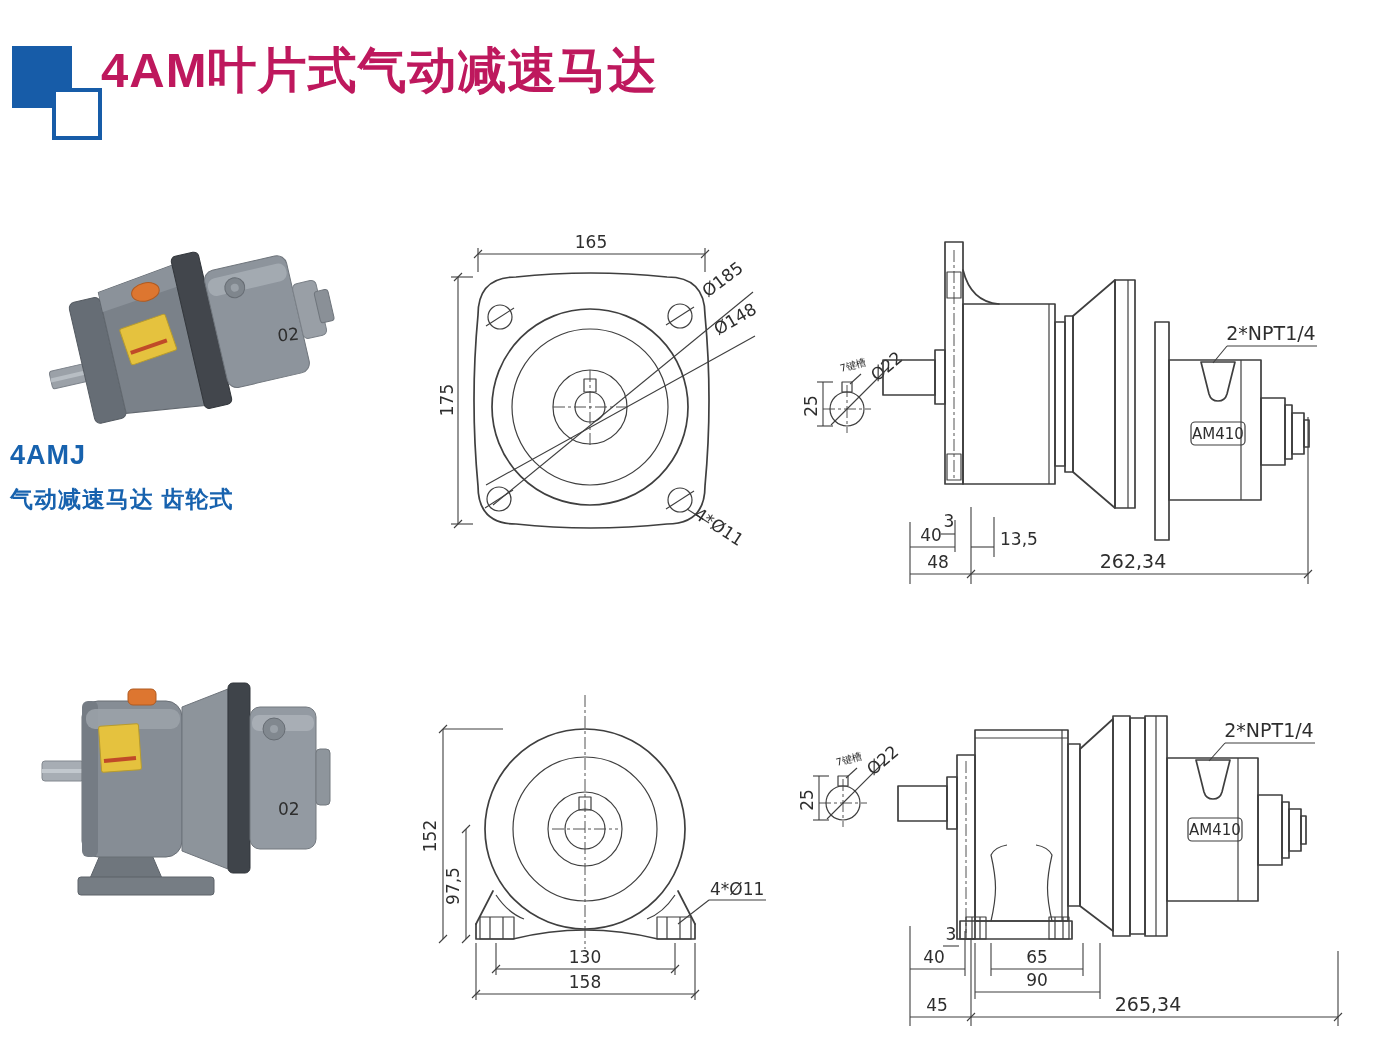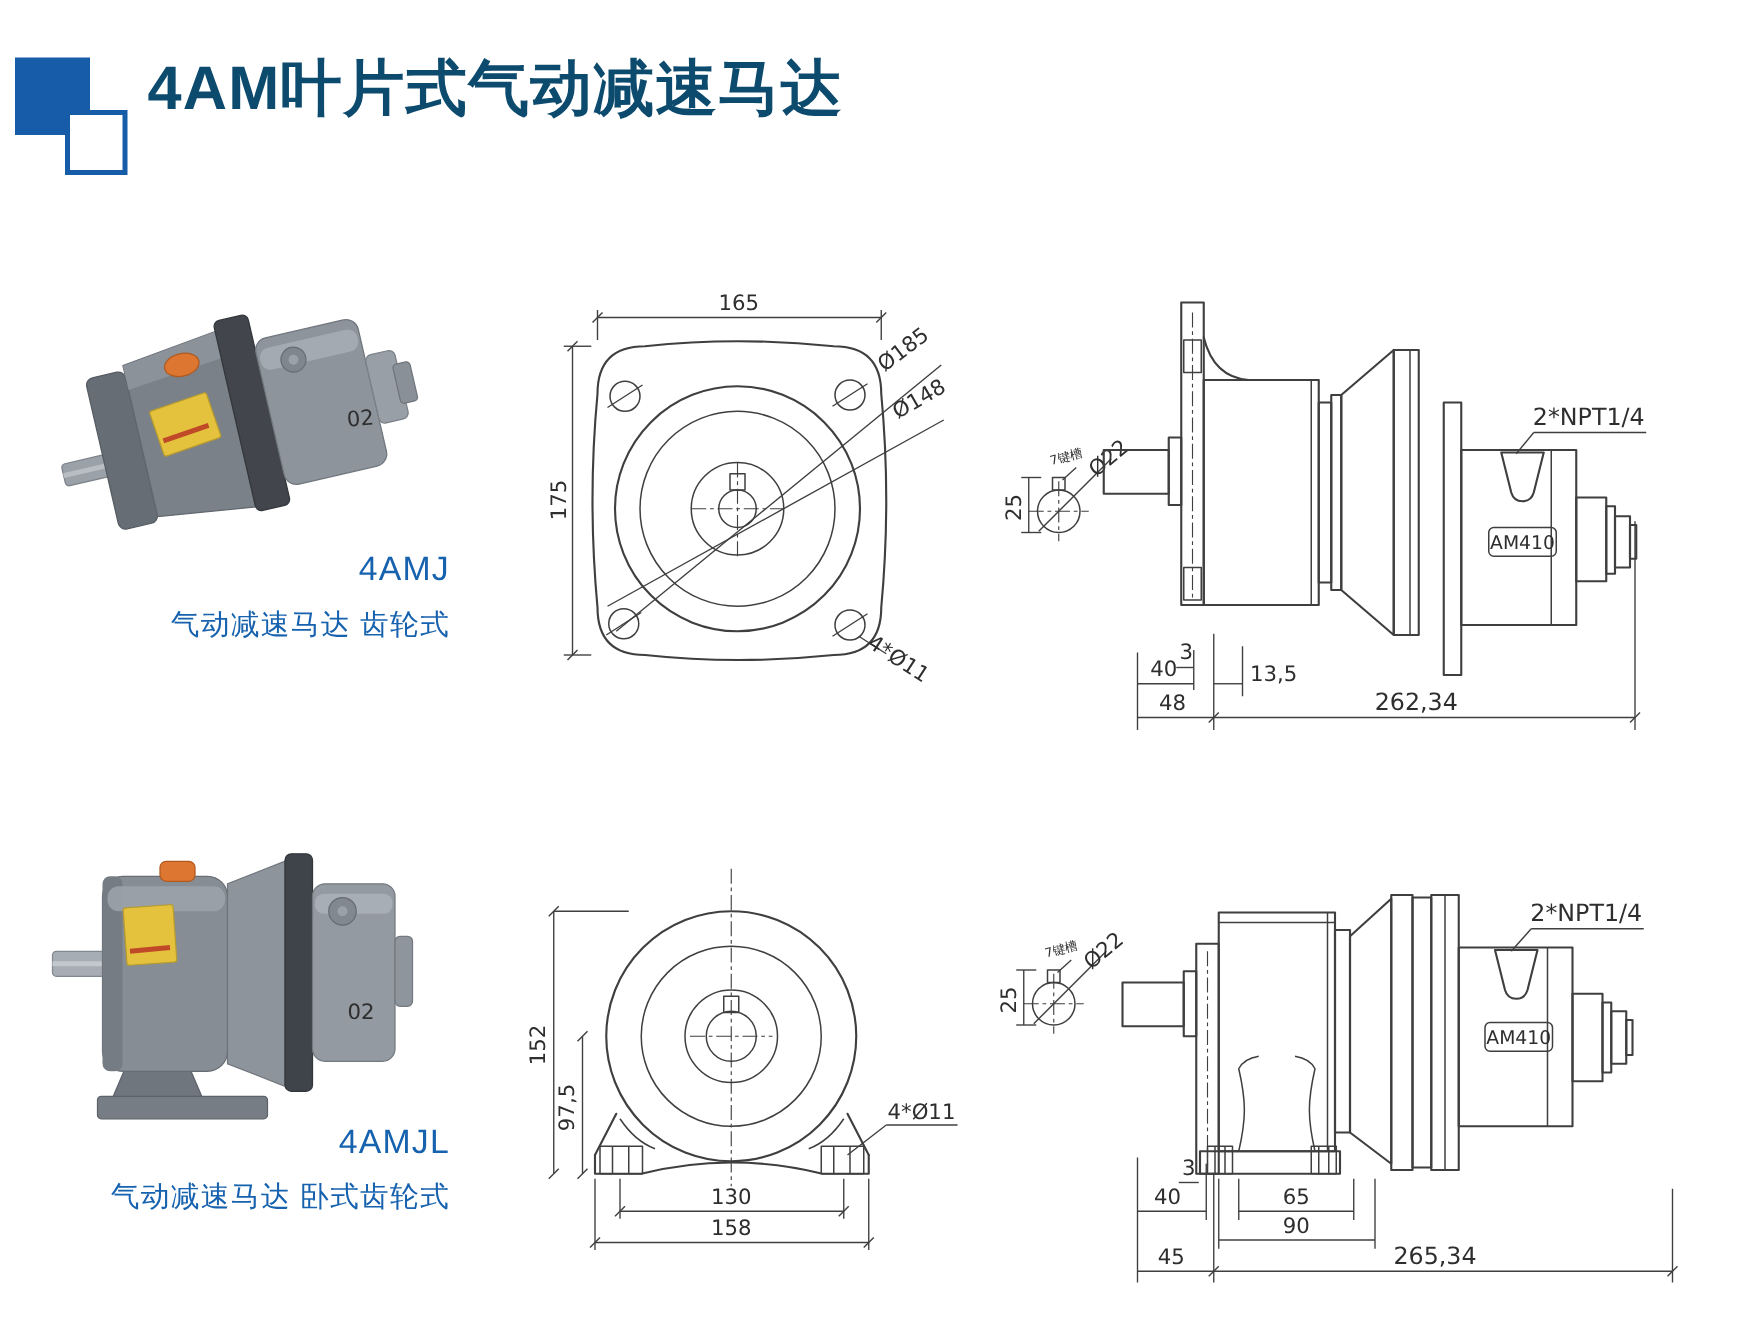--- a/index.html
+++ b/index.html
@@ -1,23 +1,23 @@
 <!DOCTYPE html>
 <html><head>
 <meta charset="utf-8">
 <style>
   html,body{margin:0;padding:0;background:#ffffff;}
   #page{position:relative;width:1397px;height:1060px;background:#fff;overflow:hidden;
         font-family:"Liberation Sans","DejaVu Sans",sans-serif;}
   
   .hdr-sq1{position:absolute;left:12px;top:46px;width:60px;height:62px;background:#175CA8;}
   .hdr-sq2{position:absolute;left:52px;top:88px;width:42px;height:44px;background:#fff;border:4px solid #175CA8;}
-  .title{position:absolute;left:118px;top:38px;font-size:49px;font-weight:bold;color:#0c4a6e;letter-spacing:1px;white-space:nowrap;}
+  .title{position:absolute;left:101px;top:38px;font-size:49px;font-weight:bold;color:#be185d;letter-spacing:1px;white-space:nowrap;}
   
-  .plabel{position:absolute;left:10px;width:350px;text-align:right;color:#1762AE;font-weight:normal;}
+  .plabel{position:absolute;left:10px;width:350px;text-align:left;color:#1762AE;font-weight:bold;}
   .plabel .code{font-size:27px;letter-spacing:1px;}
   .plabel .desc{font-size:23px;margin-top:13px;letter-spacing:1px;white-space:nowrap;}
   
   svg{position:absolute;overflow:visible;}
   .ol{fill:none;stroke:#3f3f3f;stroke-width:1.7;stroke-linejoin:round;stroke-linecap:round;}
   .ol2{fill:none;stroke:#3f3f3f;stroke-width:1.2;stroke-linejoin:round;}
   .dim{fill:none;stroke:#3f3f3f;stroke-width:1.1;}
   .cl{fill:none;stroke:#3f3f3f;stroke-width:0.9;stroke-dasharray:12 3 3 3;}
   text.d{font-family:"DejaVu Sans",sans-serif;fill:#2e2e2e;font-size:17px;}
   text.big{font-size:19px;}
@@ -76,24 +76,20 @@
       <rect x="198" y="20" width="22" height="190" rx="5" fill="#3f444a" stroke="#33373c"></rect>
       <rect x="220" y="44" width="66" height="142" rx="10" fill="#939aa2" stroke="#73797f"></rect>
       <rect x="222" y="52" width="62" height="16" rx="7" fill="#abb2b9" opacity="0.85"></rect>
       <circle cx="244" cy="66" r="11" fill="#81888f" stroke="#676d74"></circle>
       <circle cx="244" cy="66" r="4" fill="#9aa1a8"></circle>
       <rect x="286" y="86" width="14" height="56" rx="4" fill="#8e959c" stroke="#73797f"></rect>
       <text class="d" x="248" y="152" font-size="14" fill="#70757b">02</text>
     </g>
   </svg>
 
-  <div class="plabel" style="top:898px">
-    <div class="code">4AMJL</div>
-    <div class="desc">气动减速马达 卧式齿轮式</div>
-  </div>
 
   <svg style="left:443px;top:222px" width="340" height="335" viewBox="0 0 340 335">
 
     <path class="ol" d="M73,55 Q147,47 224,55 Q262,55 262,93 Q270,178 262,264 Q262,302 224,302 Q147,310 73,302 Q35,302 35,264 Q27,178 35,93 Q35,55 73,55 Z"></path>
 
     <circle class="ol" cx="147" cy="185" r="98"></circle>
     <circle class="ol2" cx="147" cy="185" r="78"></circle>
     <circle class="ol2" cx="147" cy="185" r="37"></circle>
     <circle class="ol2" cx="147" cy="185" r="15"></circle>
     <rect class="ol2" x="141" y="157" width="12" height="13"></rect>

